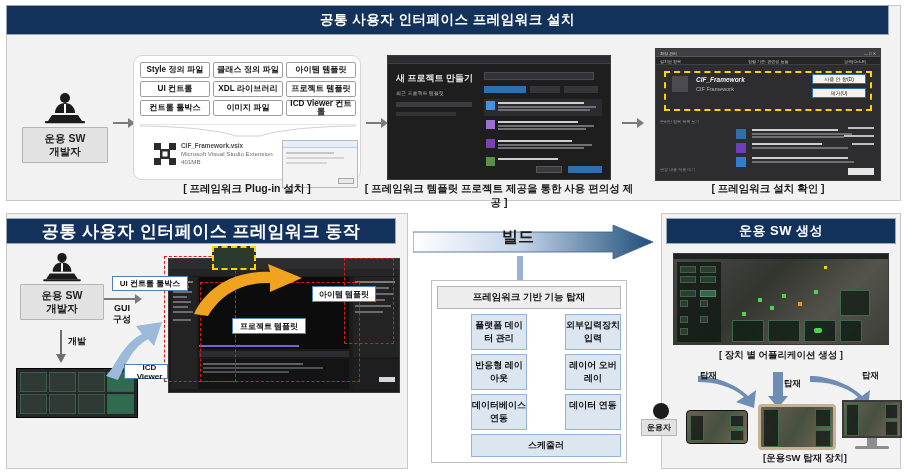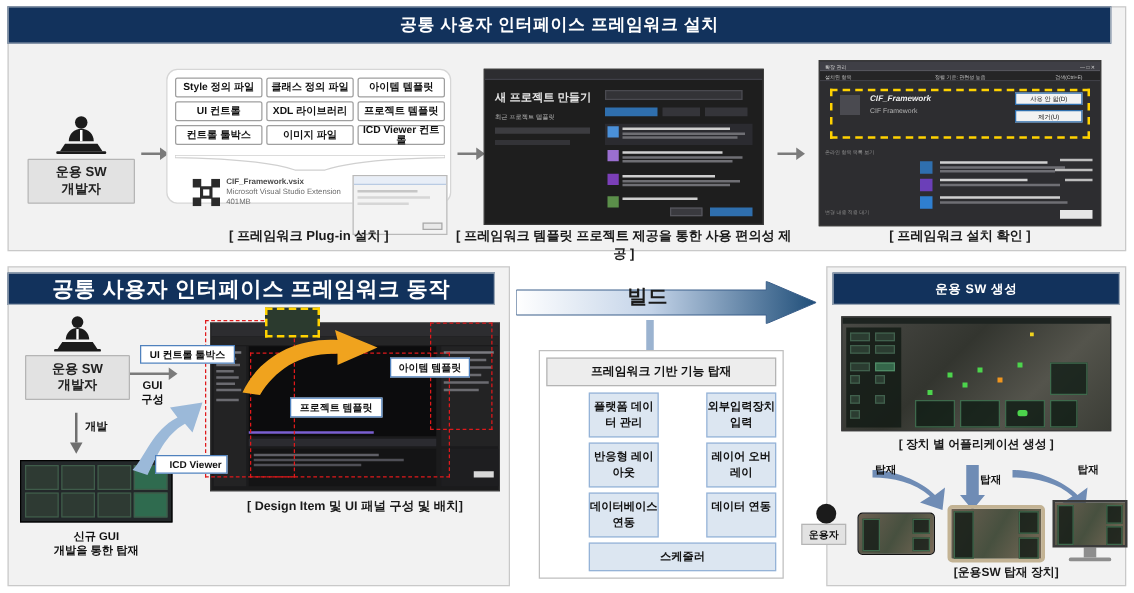--- a/index.html
+++ b/index.html
@@ -96,21 +96,21 @@
   }
   .func-grid { display:grid; grid-template-columns:1fr 1fr; gap:4px; }
   .func-cell {
     background:#dce6f1; border:1px solid #95b3d7; text-align:center;
     font-size:9px; font-weight:bold; color:#111; padding:4px 0;margin-left:34px;
   }
   .func-wide { grid-column: 1 / span 2; }
 
   
   #br-panel { left: 661px; top: 213px; width: 240px; height: 256px; }
-  #br-head { position:absolute; left:666px; top:218px; width:230px; height:26px; font-size:10px;}
+  #br-head { position:absolute; left:666px; top:218px; width:230px; height:26px; font-size:13px;}
 
   .dev { position:absolute; }
   .dev-screen { background:#252a2c; border:1px solid #111; overflow:hidden; position:relative;}
   .op-label { position:absolute; background:#e2e2e2; border:1px solid #b5b5b5; font-size:8px; font-weight:bold; color:#111; padding:2px 5px;}
   .tag-small { position:absolute; font-size:8.5px; font-weight:bold; color:#111; }
 
   svg { display:block; }
 </style>
 </head>
 <body>
@@ -129,21 +129,21 @@
       <rect x="2" y="29" width="40" height="2.2" rx="1" fill="#1b1b1b"></rect>
     </svg>
     <div class="actor-box">
       <span>운용 SW</span><br>
       <span>개발자</span>
     </div>
   </div>
 
   <div class="arrow-r" style="left:113px; top:122px; width:16px;"></div>
 
-  <div class="white-card" style="left:133px; top:55px; width:228px; height:108px;">
+  <div class="white-card" style="left:133px; top:55px; width:228px; height:125px;">
     <div class="chip-grid" style="left:6px; top:6px; width:216px; grid-template-columns:repeat(3,1fr);">
       <div class="chip">Style 정의 파일</div>
       <div class="chip">클래스 정의 파일</div>
       <div class="chip">아이템 템플릿</div>
       <div class="chip">UI 컨트롤</div>
       <div class="chip">XDL 라이브러리</div>
       <div class="chip">프로젝트 템플릿</div>
       <div class="chip">컨트롤 툴박스</div>
       <div class="chip">이미지 파일</div>
       <div class="chip">ICD Viewer 컨트롤</div>
@@ -292,24 +292,20 @@
   <div class="gui-mock" style="left:16px; top:368px; width:122px; height:50px;">
     <div class="gui-tile"></div>
     <div class="gui-tile"></div>
     <div class="gui-tile"></div>
     <div class="gui-tile hl"></div>
     <div class="gui-tile"></div>
     <div class="gui-tile"></div>
     <div class="gui-tile"></div>
     <div class="gui-tile hl"></div>
   </div>
-  <div class="label-plain" style="left:10px; top:424px; width:134px;">
-    <span>신규 GUI</span><br>
-    <span>개발을 통한 탑재</span>
-  </div>
 
   <svg width="70" height="72" viewBox="0 0 70 72" style="position:absolute;left:96px;top:310px;">
     <path d="M10 66 C20 56 26 34 46 24 L40 16 L66 12 L58 36 L52 29 C36 38 30 54 22 70 Z" fill="#9bb9d9"></path>
   </svg>
 
   <div class="shot" style="left:168px; top:258px; width:232px; height:135px; background:#1b1b1c;">
     <div style="position:absolute;left:0;top:0;width:232px;height:10px;background:#2d2d30;"></div>
     <div style="position:absolute;left:0;top:10px;width:232px;height:7px;background:#252526;"></div>
 
     <div style="position:absolute;left:2px;top:18px;width:26px;height:112px;background:#232324;"></div>
@@ -345,25 +341,24 @@
   <div style="position:absolute;left:200px;top:282px;width:160px;height:100px;border:1.6px dashed #e0191b;"></div>
   <div style="position:absolute;left:344px;top:258px;width:50px;height:86px;border:1.6px dashed #e0191b;"></div>
 
   <div style="position:absolute;left:212px;top:246px;width:44px;height:24px;border:2px dashed #ffd200;background:#2b3a2e;"></div>
 
   <svg width="120" height="56" viewBox="0 0 120 56" style="position:absolute;left:186px;top:262px;">
     <path d="M8 52 C20 26 48 8 84 10 L82 2 L116 16 L84 30 L84 21 C54 20 34 34 22 54 Z" fill="#f0a31e"></path>
   </svg>
 
   <div class="tagbox" style="left:112px; top:276px; width:76px; height:15px;">UI 컨트롤 툴박스</div>
-  <div class="tagbox" style="left:124px; top:364px; width:58px; height:15px;padding-left:10px;">ICD Viewer</div>
+  <div class="tagbox" style="left:124px; top:364px; width:44px; height:15px;padding-left:10px;">ICD Viewer</div>
   <div class="tagbox" style="left:312px; top:286px; width:64px; height:16px;">아이템 템플릿</div>
   <div class="tagbox" style="left:232px; top:318px; width:74px; height:16px;">프로젝트 템플릿</div>
 
-  <div class="caption" style="position:absolute; left:166px; top:398px; width:236px; font-size:10px;">[ Design Item 및 UI 패널 구성 및 배치]</div>
 
   <div id="mid">
     <svg class="build-arrow" viewBox="0 0 240 34" preserveAspectRatio="none">
       <defs>
         <linearGradient id="bgrad" x1="0" y1="0" x2="1" y2="0">
           <stop offset="0%" stop-color="#ffffff"></stop>
           <stop offset="45%" stop-color="#c3d3e8"></stop>
           <stop offset="100%" stop-color="#1f4e79"></stop>
         </linearGradient>
       </defs>

